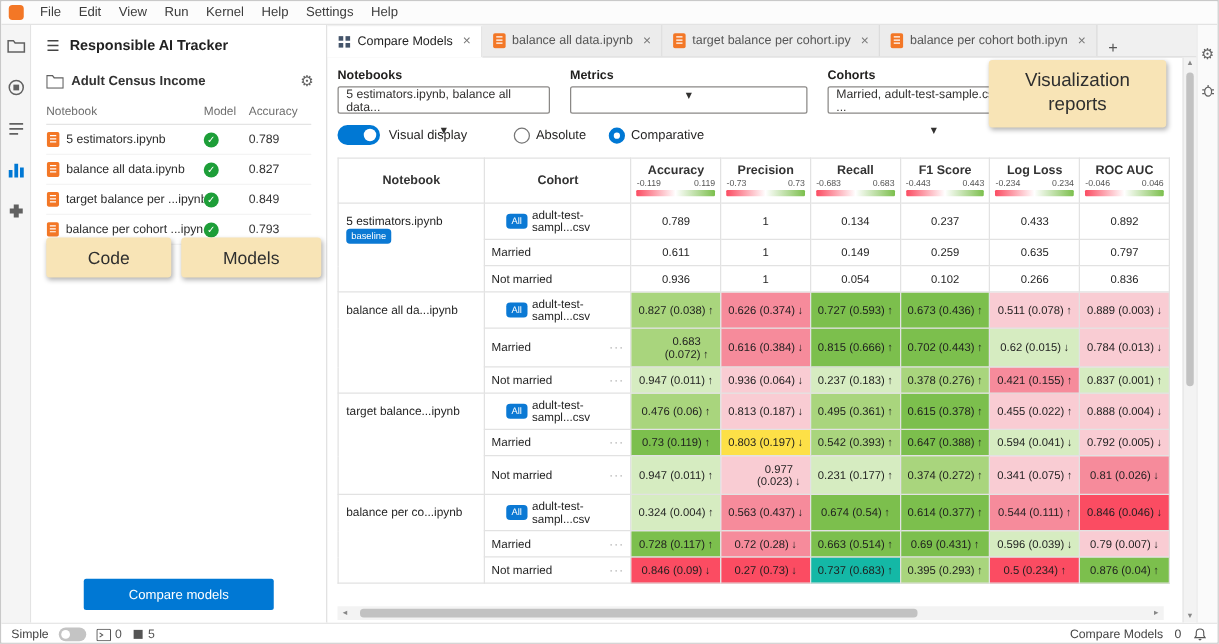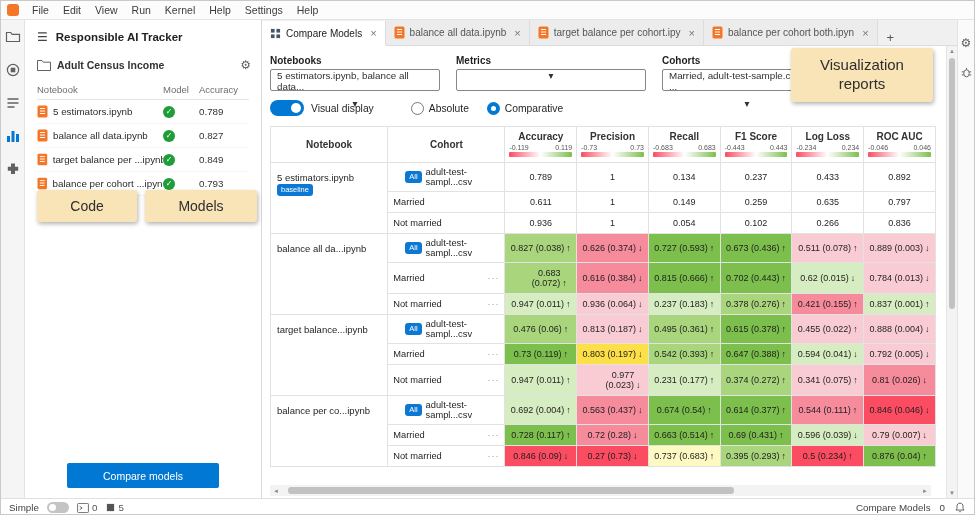--- a/index.html
+++ b/index.html
@@ -548,21 +548,21 @@
                   <td class="mcell" style="background: rgb(246, 139, 155);"><span class="val">0.81 (0.026)</span><span class="arr">↓</span></td>
                 </tr>
                 <tr>
                   <td class="nbcell" rowspan="3"><span>balance per co...ipynb</span></td>
                   <td class="cohcell">
                     <div class="coh-flex">
                       <span class="badge">All</span>
                       <span>adult-test-sampl...csv</span>
                     </div>
                   </td>
-                  <td class="mcell" style="background: rgb(214, 236, 193);"><span class="val">0.692 (0.004)</span><span class="arr">↑</span></td>
+                  <td class="mcell" style="background: rgb(214, 236, 193);"><span class="val">0.324 (0.004)</span><span class="arr">↑</span></td>
                   <td class="mcell" style="background: rgb(246, 139, 155);"><span class="val">0.563 (0.437)</span><span class="arr">↓</span></td>
                   <td class="mcell" style="background: rgb(124, 191, 77);"><span class="val">0.674 (0.54)</span><span class="arr">↑</span></td>
                   <td class="mcell" style="background: rgb(124, 191, 77);"><span class="val">0.614 (0.377)</span><span class="arr">↑</span></td>
                   <td class="mcell" style="background: rgb(246, 139, 155);"><span class="val">0.544 (0.111)</span><span class="arr">↑</span></td>
                   <td class="mcell" style="background: rgb(251, 76, 98);"><span class="val">0.846 (0.046)</span><span class="arr">↓</span></td>
                 </tr>
                 <tr>
                   <td class="cohcell">
                     <div class="coh-sb">
                       <span>Married</span>
@@ -578,21 +578,21 @@
                 </tr>
                 <tr>
                   <td class="cohcell">
                     <div class="coh-sb">
                       <span>Not married</span>
                       <span class="more">···</span>
                     </div>
                   </td>
                   <td class="mcell" style="background: rgb(251, 76, 98);"><span class="val">0.846 (0.09)</span><span class="arr">↓</span></td>
                   <td class="mcell" style="background: rgb(251, 76, 98);"><span class="val">0.27 (0.73)</span><span class="arr">↓</span></td>
-                  <td class="mcell" style="background: #fef9c3;"><span class="val">0.737 (0.683)</span><span class="arr">↑</span></td>
+                  <td class="mcell" style="background: #14b8a6;"><span class="val">0.737 (0.683)</span><span class="arr">↑</span></td>
                   <td class="mcell" style="background: rgb(169, 213, 125);"><span class="val">0.395 (0.293)</span><span class="arr">↑</span></td>
                   <td class="mcell" style="background: rgb(251, 76, 98);"><span class="val">0.5 (0.234)</span><span class="arr">↑</span></td>
                   <td class="mcell" style="background: rgb(124, 191, 77);"><span class="val">0.876 (0.04)</span><span class="arr">↑</span></td>
                 </tr>
               </tbody>
             </table>
           </div>
 
         <div class="hscroll">
           <span class="sarr">◄</span>

